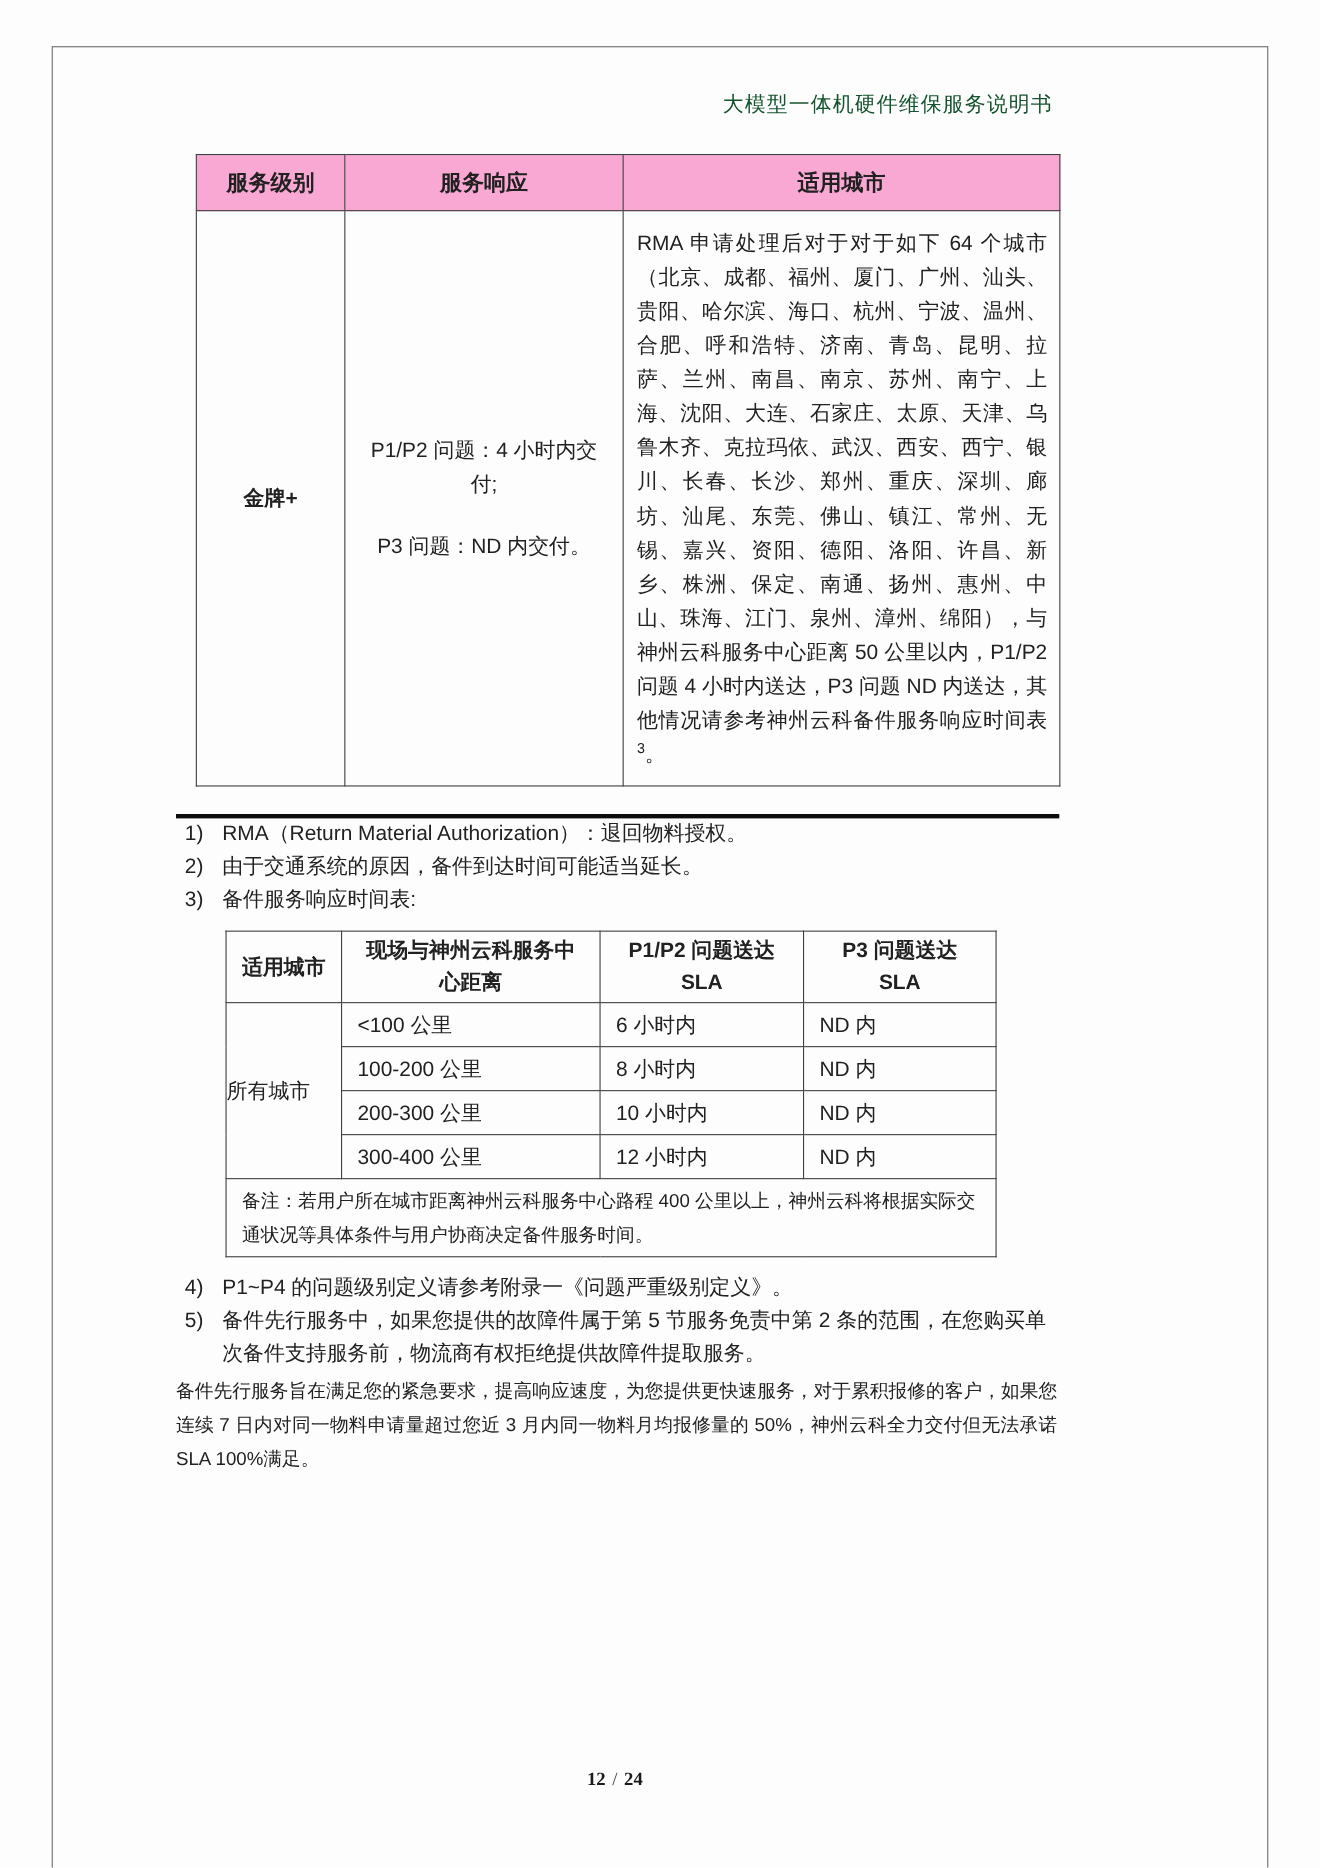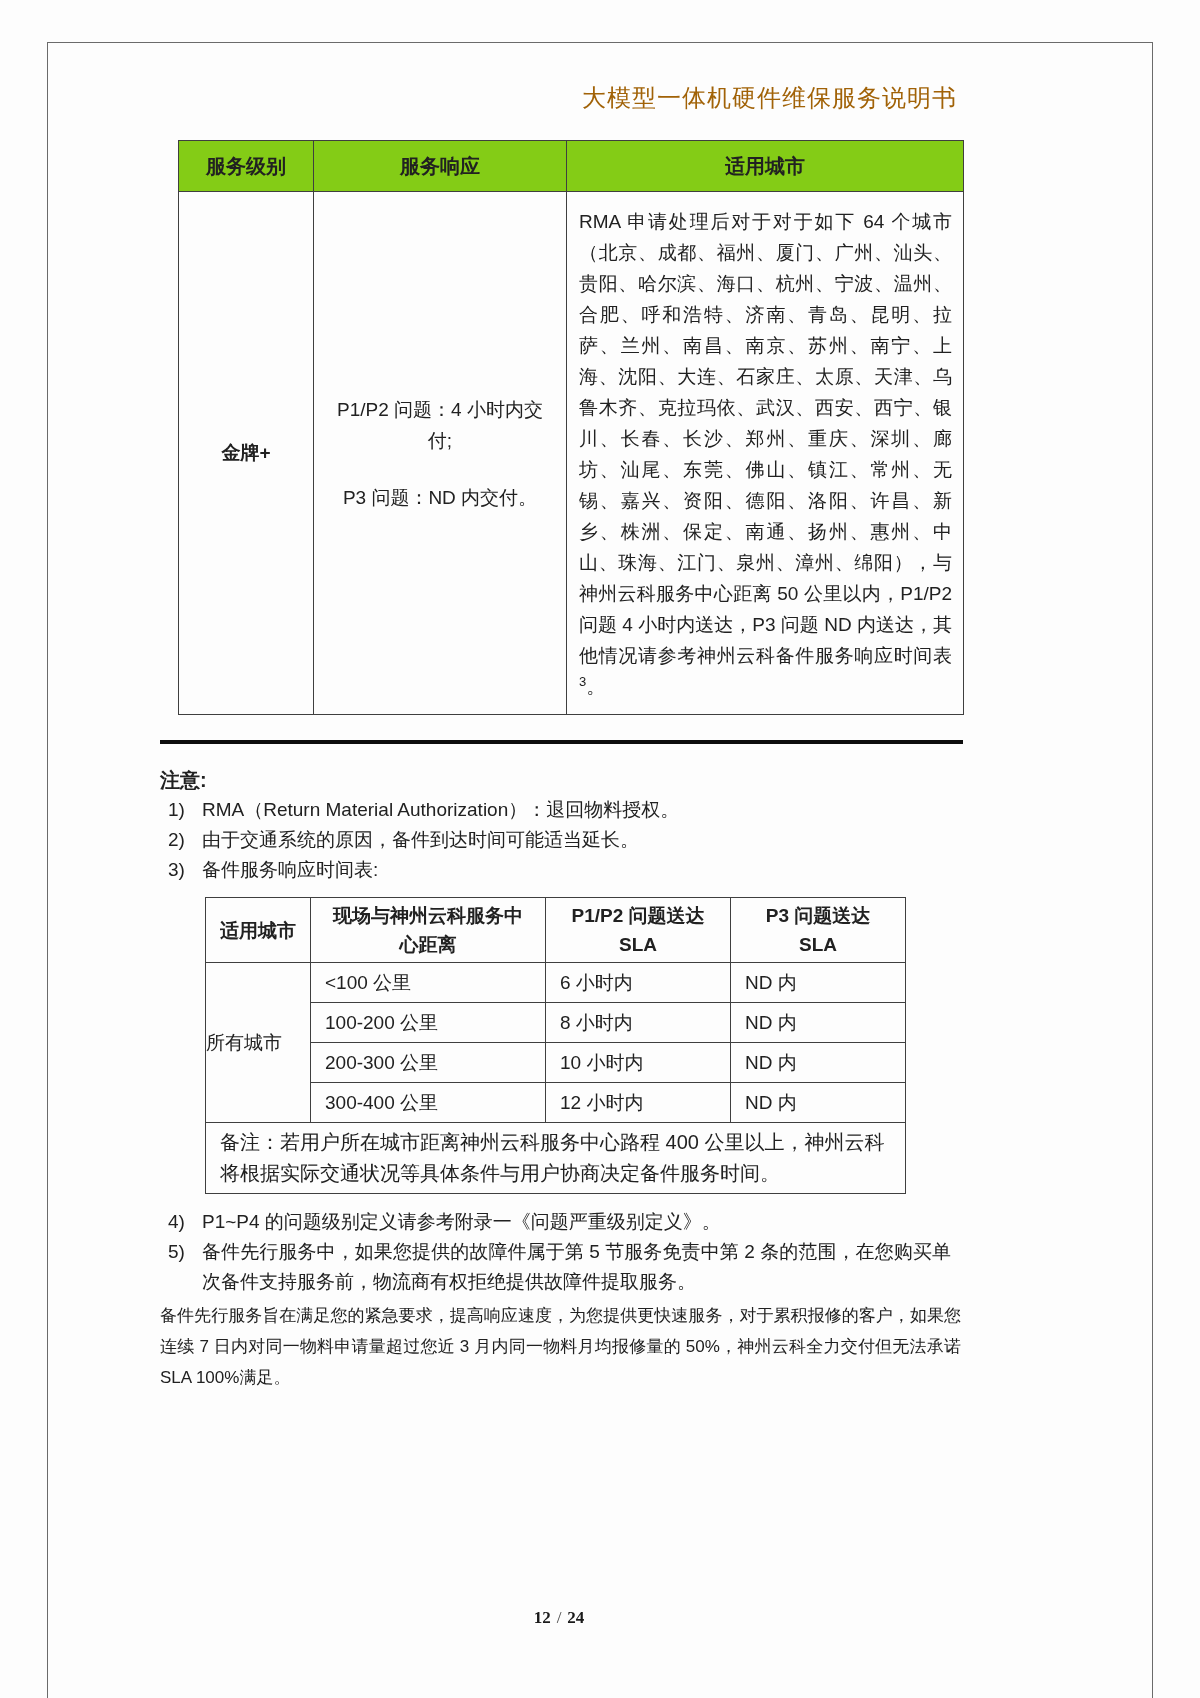--- a/index.html
+++ b/index.html
@@ -11,36 +11,36 @@
     font-family:"Liberation Sans",sans-serif;
     color:#212121;
   }
   .frame{
     position:absolute;left:47px;top:42px;right:47px;bottom:-3px;
     border:1px solid #6b6b6b;
   }
   .doc-header{
     position:absolute;top:82px;right:243px;
     font-family:"Liberation Serif",serif;
-    font-size:24px;color:#a16207;letter-spacing:1px;
+    font-size:19px;color:#14532d;letter-spacing:1px;
   }
   .content{
     position:absolute;left:160px;top:140px;width:803px;
   }
   
   table{border-collapse:collapse;}
   .service-table{
     margin-left:18px;width:785px;table-layout:fixed;
     font-size:19px;
   }
   .service-table th,.service-table td{
     border:1px solid #3f3f3f;vertical-align:middle;
   }
   .service-table th{
-    height:48px;background:#84cc16;
+    height:48px;background:#f9a8d4;
     font-size:20px;font-weight:bold;text-align:center;
   }
   .col-level{width:135px;}
   .col-resp{width:253px;}
   .col-cities{width:397px;}
   .service-table td{height:430px;margin-left:36px;}
   .level-cell{text-align:center;font-weight:bold;}
   .resp-cell{text-align:center;padding:0 18px;}
   .resp-line{line-height:31px;}
   .resp-gap{height:26px;}
@@ -66,21 +66,21 @@
   }
   .sla-table th{height:64px;font-weight:bold;text-align:center;line-height:29px;padding:0 14px;}
   .sla-col1{width:105px;}
   .sla-col2{width:235px;}
   .sla-col3{width:185px;}
   .sla-col4{width:175px;}
   .sla-table td{height:31px;padding-left:14px;text-align:left;}
   .sla-city{ text-align:center;padding-left:0 !important;}
   .sla-remark{
     height:64px;line-height:31px;padding:1px 10px 1px 14px;
-    text-align:justify;font-size:20px;margin-top:16px;
+    text-align:justify;font-size:17px;margin-top:16px;
   }
   .after-items{margin-top:13px;}
   
   .closing{
     margin-top:3px;font-size:17px;line-height:31px;
     text-align:justify;text-justify:inter-ideograph;padding-right:2px;
   }
   
   .footer{
     position:absolute;left:0;top:1608px;width:1118px;
@@ -123,21 +123,20 @@
           </td>
           <td class="cities-cell">
             <span class="cities-text"><span>RMA 申请处理后对于对于如下 64 个城市（北京、成都、福州、厦门、广州、汕头、贵阳、哈尔滨、海口、杭州、宁波、温州、合肥、呼和浩特、济南、青岛、昆明、拉萨、兰州、南昌、南京、苏州、南宁、上海、沈阳、大连、石家庄、太原、天津、乌鲁木齐、克拉玛依、武汉、西安、西宁、银川、长春、长沙、郑州、重庆、深圳、廊坊、汕尾、东莞、佛山、镇江、常州、无锡、嘉兴、资阳、德阳、洛阳、许昌、新乡、株洲、保定、南通、扬州、惠州、中山、珠海、江门、泉州、漳州、绵阳），与神州云科服务中心距离 50 公里以内，P1/P2 问题 4 小时内送达，P3 问题 ND 内送达，其他情况请参考神州云科备件服务响应时间表</span><sup>3</sup><span>。</span></span>
           </td>
         </tr>
       </tbody>
     </table>
 
     <div class="rule"></div>
 
-    <div class="notes-title">注意:</div>
 
     <div class="note-item">
       <span class="num">1)</span>
       <span class="txt">RMA（Return Material Authorization）：退回物料授权。</span>
     </div>
     <div class="note-item">
       <span class="num">2)</span>
       <span class="txt">由于交通系统的原因，备件到达时间可能适当延长。</span>
     </div>
     <div class="note-item">

